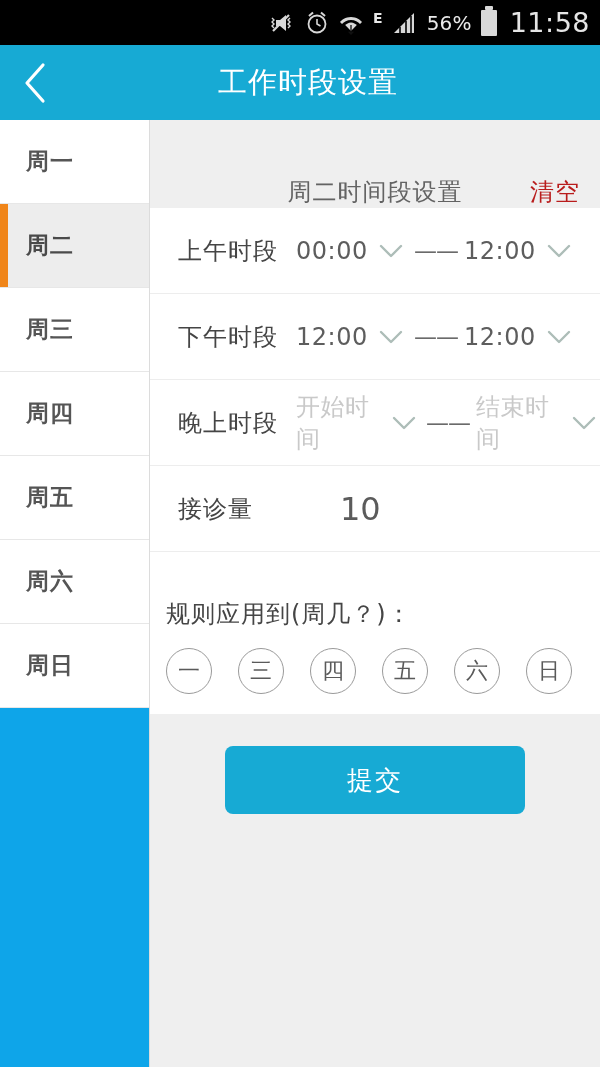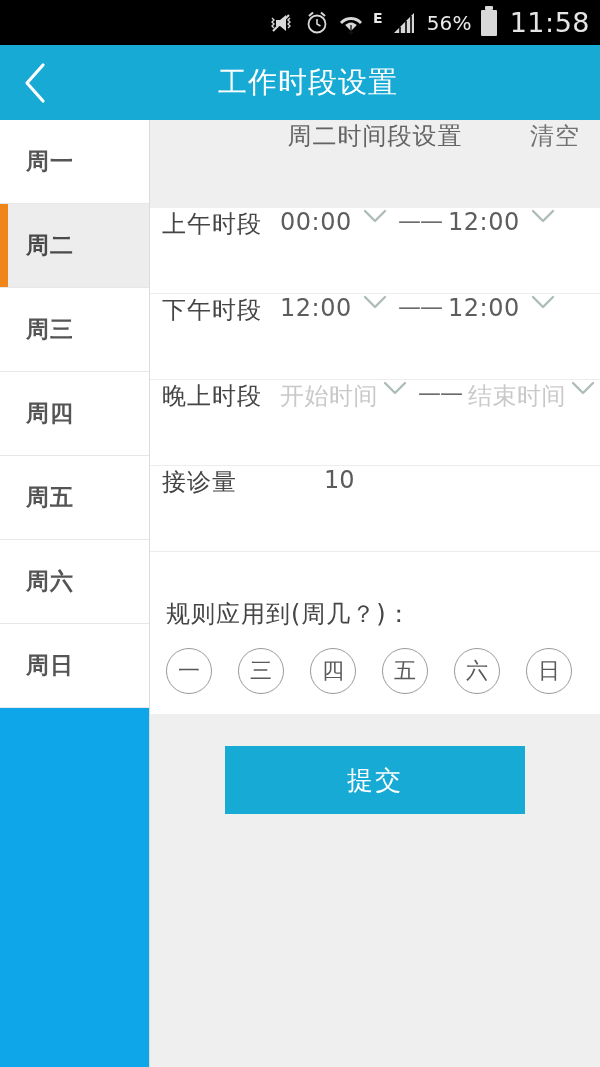--- a/index.html
+++ b/index.html
@@ -63,59 +63,59 @@
     content: ""; position: absolute; left: 0; top: 0; bottom: 0; width: 8px; background: #f08519;
   }
 
   .main {
     position: absolute; top: 0; left: 150px; width: 450px; height: 947px;
     background: #efefef;
   }
 
   .main-head {
     position: relative; height: 88px; background: #efefef;
-    display: flex; align-items: flex-start; justify-content: center;
+    display: flex; align-items: flex-end; justify-content: center;
   }
   .main-head .mh-title { font-size: 24px; color: #636363; letter-spacing: 1px; }
   .main-head .mh-clear {
-    position: absolute; right: 20px; font-size: 24px; color: #737373; letter-spacing: 1px;
+    position: absolute; right: 20px; font-size: 24px; color: #b91c1c; letter-spacing: 1px;
     cursor: pointer;
   }
 
   .card { background: #ffffff; }
   .row {
-    display: flex; align-items: flex-start; height: 86px;
-    border-bottom: 1px solid #ededed; padding-left: 12px;
+    display: flex; align-items: center; height: 86px;
+    border-bottom: 1px solid #ededed; padding-left: 28px;
   }
   .row:last-child { border-bottom: none; }
   .row-label { font-size: 24px; color: #454545; letter-spacing: 1px; width: 118px; flex: none; }
   .time-val { font-size: 24px; color: #5d5d5d; letter-spacing: .5px; }
   .time-val.ph { color: #c9c9c9; }
   .chev { width: 34px; display: flex; align-items: center; justify-content: center; cursor: pointer; }
   .chev svg { display: block; }
   .dash { font-size: 23px; color: #6a6a6a; letter-spacing: -1px; margin: 0 6px; }
 
   .t-field { display: flex; align-items: center; cursor: pointer; }
   .t-start { min-width: 78px; }
   .t-end { min-width: 78px; }
 
-  .cap-val { font-size: 24px; color: #5b5b5b; margin-left: 44px; }
+  .cap-val { font-size: 32px; color: #5b5b5b; margin-left: 44px; }
 
   .rule-block { padding: 18px 16px 20px 16px; background: #ffffff; }
   .rule-title { font-size: 24px; color: #454545; letter-spacing: 1px; margin-bottom: 18px; margin-top: 28px; }
   .chips { display: flex; align-items: center; gap: 26px; }
   .chip {
     width: 46px; height: 46px; border-radius: 50%; border: 1px solid #9a9a9a;
     display: flex; align-items: center; justify-content: center;
     font-size: 22px; color: #5a5a5a; cursor: pointer; background: #ffffff;
   }
 
   .submit-wrap { padding: 32px 75px 0 75px; }
   .submit-btn {
-    width: 300px; height: 68px; background: #17aad4; border: none; border-radius: 0;
+    width: 300px; height: 68px; background: #17aad4; border: none; border-radius: 8px;
     color: #ffffff; font-size: 26px; letter-spacing: 2px; cursor: pointer;
     font-family: "DejaVu Sans", "Liberation Sans", sans-serif;
   }
 </style>
 </head>
 <body>
 
 <div class="screen">
 
   <div class="statusbar">

